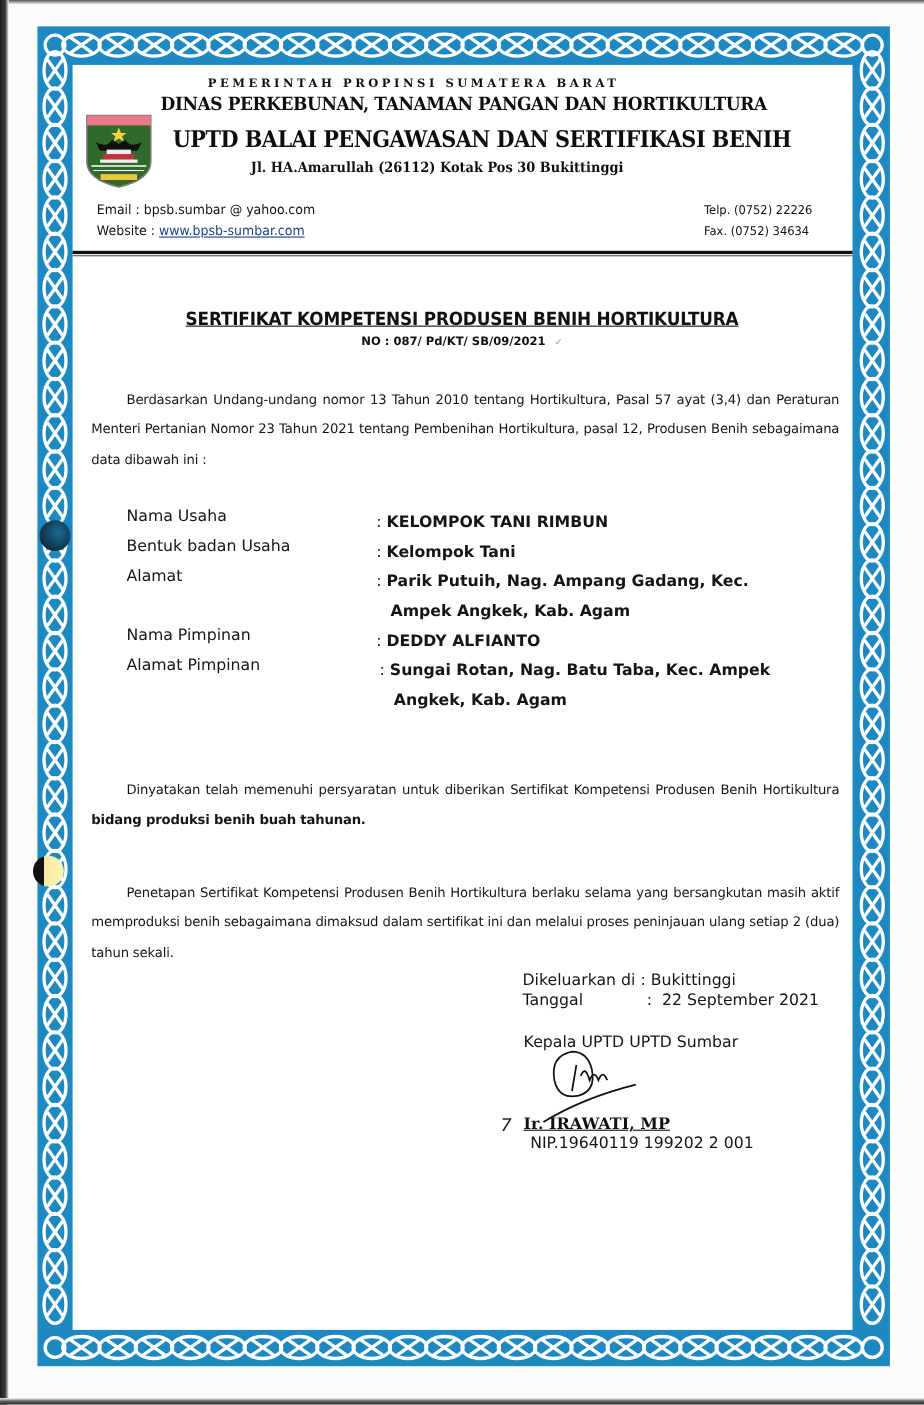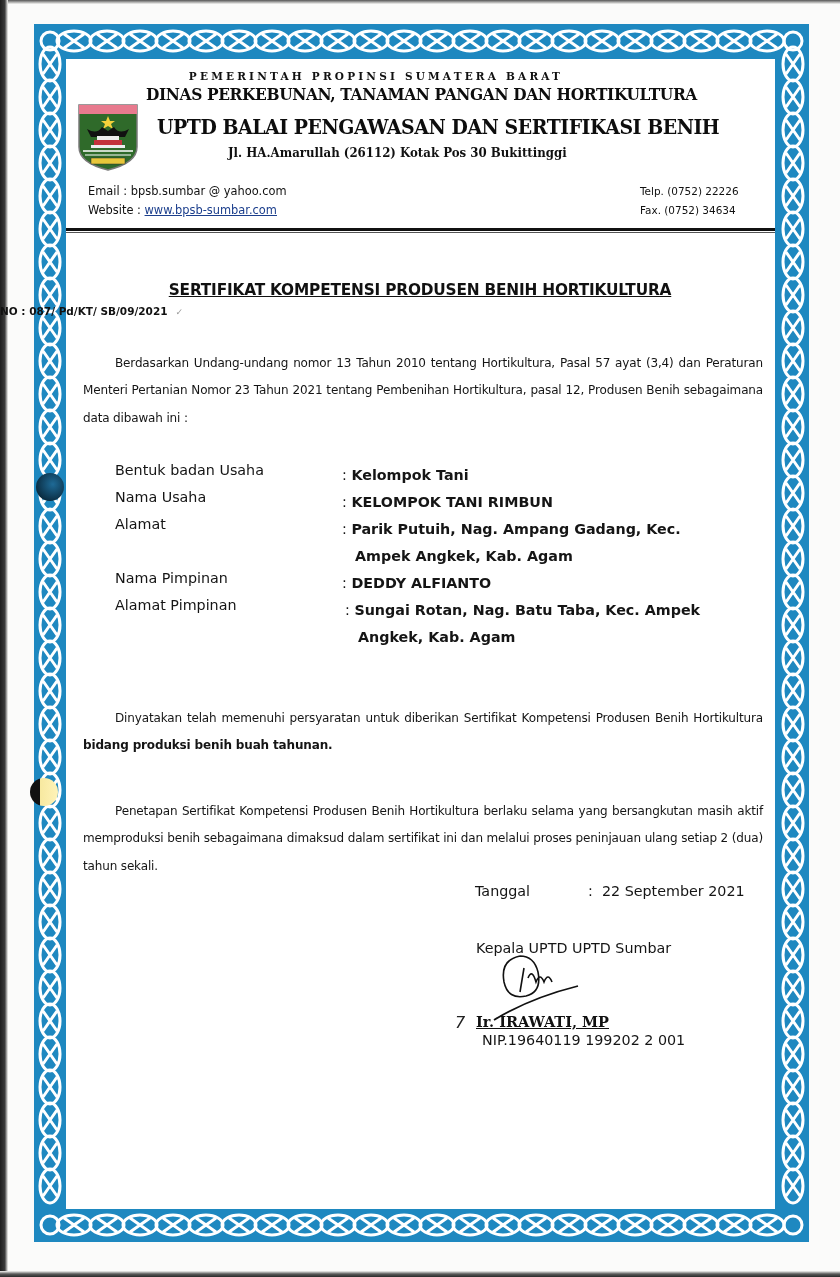--- a/index.html
+++ b/index.html
@@ -81,21 +81,21 @@
     position: absolute; left: 66px; top: 232px; width: 709px; height: 1px; background: #555;
   }
 
   
   .doc-title {
     position: absolute; left: 0; width: 840px; top: 280px; text-align: center;
     font-weight: bold; font-size: 16.5px; color: #111; text-decoration: underline;
     letter-spacing: -0.2px; transform: scaleX(0.93);
   }
   .doc-number {
-    position: absolute; left: 0; width: 840px; top: 305px; 
+    position: absolute; left: 0; width: 840px; top: 305px; text-align: center;
     font-weight: bold; font-size: 10.5px; color: #111;
   }
 
   .para {
     position: absolute; left: 83px; width: 680px; font-size: 12px; line-height: 27.3px;
     text-align: justify; color: #151515; letter-spacing: -0.15px;
   }
   .para .indent { display: inline-block; width: 32px; }
   .para-1 { top: 350px; }
   .para-2 { top: 705px; }
@@ -632,46 +632,47 @@
   <div class="rule-thick"></div>
   <div class="rule-thin"></div>
 
   <div class="doc-title">SERTIFIKAT KOMPETENSI PRODUSEN BENIH HORTIKULTURA</div>
   <div class="doc-number"><span>NO : 087/ Pd/KT/ SB/09/2021</span><span class="tick">✓</span></div>
 
   <div class="para para-1"><span class="indent"></span><span>Berdasarkan Undang-undang nomor 13 Tahun 2010 tentang Hortikultura, Pasal 57 ayat (3,4) dan Peraturan Menteri Pertanian Nomor 23 Tahun 2021 tentang Pembenihan Hortikultura, pasal 12, Produsen Benih sebagaimana data dibawah ini :</span></div>
 
   <div class="details">
     <div class="drow">
+      <span class="dlabel">Nama Usaha</span>
+      <span class="dvalue"><span class="colon">: </span><span>KELOMPOK TANI RIMBUN</span></span>
+    </div>
+    <div class="drow">
       <span class="dlabel">Bentuk badan Usaha</span>
       <span class="dvalue"><span class="colon">: </span><span>Kelompok Tani</span></span>
-    </div>
-    <div class="drow">
-      <span class="dlabel">Nama Usaha</span>
-      <span class="dvalue"><span class="colon">: </span><span>KELOMPOK TANI RIMBUN</span></span>
     </div>
     <div class="drow tall">
       <span class="dlabel">Alamat</span>
       <span class="dvalue"><span class="colon">: </span><span>Parik Putuih, Nag. Ampang Gadang, Kec.</span><span class="cont">Ampek Angkek, Kab. Agam</span></span>
     </div>
     <div class="drow">
       <span class="dlabel">Nama Pimpinan</span>
       <span class="dvalue"><span class="colon">: </span><span>DEDDY  ALFIANTO</span></span>
     </div>
     <div class="drow tall">
       <span class="dlabel">Alamat Pimpinan</span>
       <span class="dvalue" style="left:230px;"><span class="colon">: </span><span>Sungai Rotan, Nag. Batu Taba, Kec. Ampek</span><span class="cont">Angkek, Kab. Agam</span></span>
     </div>
   </div>
 
   <div class="para para-2"><span class="indent"></span><span>Dinyatakan telah memenuhi persyaratan untuk diberikan Sertifikat Kompetensi Produsen Benih Hortikultura </span><b>bidang produksi benih buah tahunan.</b></div>
 
   <div class="para para-3" style="top:798px;"><span class="indent"></span><span>Penetapan Sertifikat Kompetensi Produsen Benih Hortikultura berlaku selama yang bersangkutan masih aktif memproduksi benih sebagaimana dimaksud dalam sertifikat ini dan melalui proses peninjauan ulang setiap 2 (dua) tahun sekali.</span></div>
 
   <div class="issued">
+    <div><span>Dikeluarkan di</span> : <span>Bukittinggi</span></div>
     <div><span class="k">Tanggal</span>:&nbsp; <span>22 September 2021</span></div>
   </div>
   <div class="signer-title">Kepala UPTD UPTD Sumbar</div>
   <svg class="signature" viewBox="0 0 100 80">
     <path d="M30 8 Q10 12 14 34 Q18 52 36 48 Q52 44 48 24 Q44 8 30 8" fill="none" stroke="#111" stroke-width="1.6"></path>
     <path d="M34 20 L30 44 M38 30 Q42 20 46 34 Q50 24 54 34 Q58 24 62 34" fill="none" stroke="#111" stroke-width="1.6"></path>
     <path d="M4 72 Q40 50 88 38" fill="none" stroke="#111" stroke-width="1.8"></path>
   </svg>
   <div class="signer-initial">7</div>
   <div class="signer-name">Ir. IRAWATI, MP</div>

